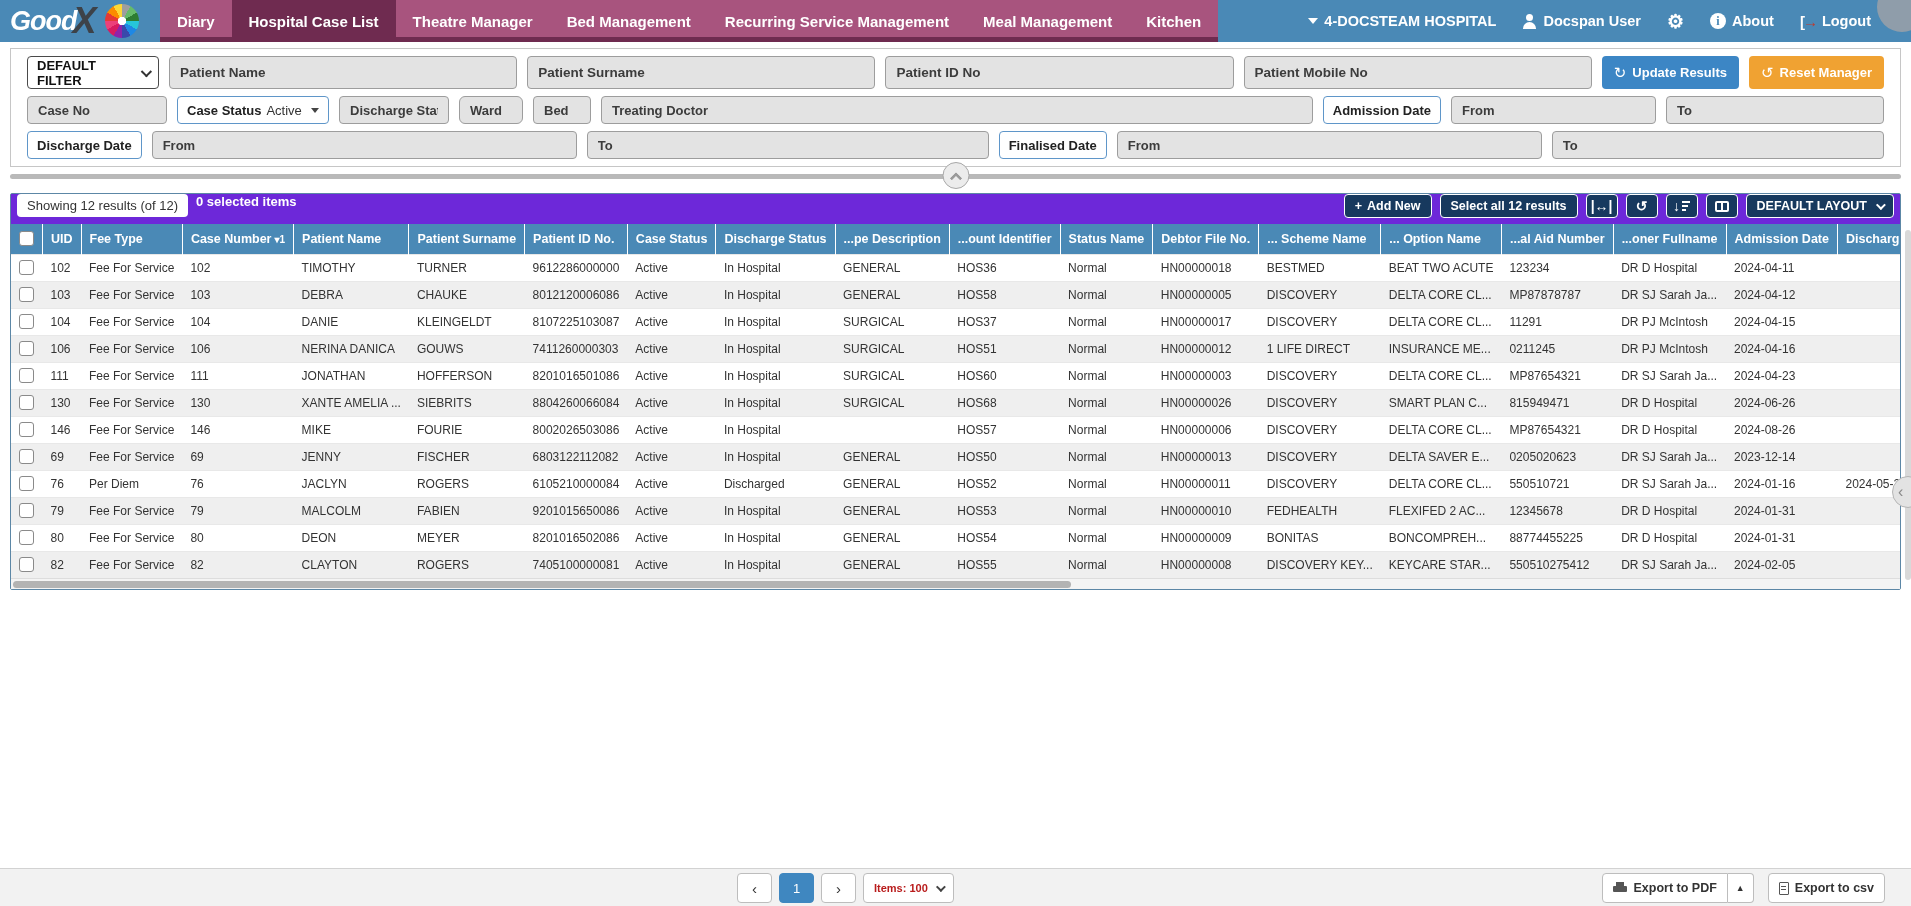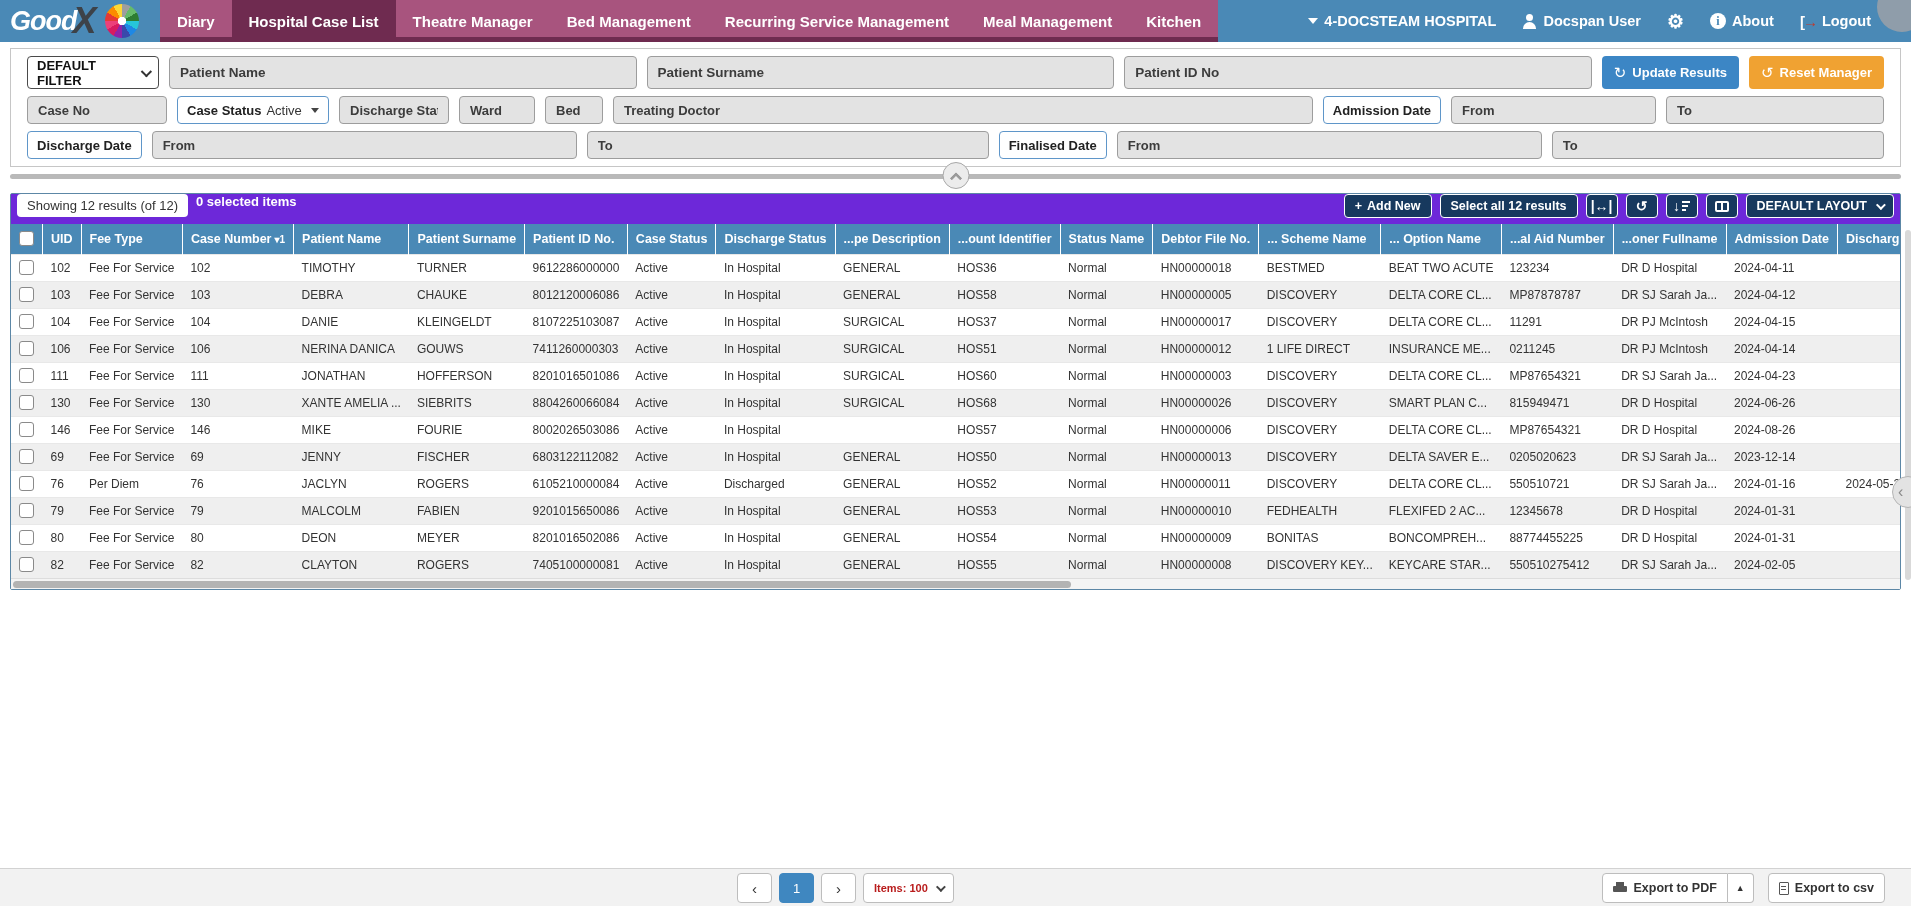--- a/index.html
+++ b/index.html
@@ -42,21 +42,21 @@
   .btn-update { background:#3c86c5; }
   .btn-reset { background:#f0a232; }
   .btn .gicon { font-size:15px; font-weight:400; }
   .case-status { width:152px; background:#fff; border:1px solid #5f96c9; border-radius:4px; height:28px; display:flex; align-items:center; gap:5px; padding:0 9px; font-size:13px; cursor:pointer; }
   .case-status .cs-label { font-weight:700; color:#222; }
   .case-status .cs-value { color:#333; }
   .case-status .tri { width:0; height:0; border-left:4px solid transparent; border-right:4px solid transparent; border-top:5px solid #444; margin-left:auto; }
   .date-label { background:#fff; border:1px solid #5f96c9; border-radius:4px; height:28px; display:flex; align-items:center; padding:0 9px; font-size:13px; font-weight:700; color:#222; white-space:nowrap; }
   .w-caseno { width:140px; }
   .w-dstatus { width:110px; }
-  .w-ward { width:76px; }
+  .w-ward { width:64px;border-radius:6px; }
   .w-bed { width:58px; }
   .w-from2 { width:205px; }
   .w-to2 { width:218px; }
   .w-from3 { width:425px; }
   .w-to3 { width:402px; }
 
   .collapse-row { position:relative; height:16px; margin:2px 10px 0 10px; }
   .collapse-line { position:absolute; top:5px; left:0; right:0; height:5px; background:#b9b9b9; border-radius:3px; }
   .collapse-handle { position:absolute; left:50%; top:-7px; transform:translateX(-50%); width:27px; height:27px; border-radius:50%; background:#ececec; border:1px solid #a8a8a8; display:flex; align-items:center; justify-content:center; cursor:pointer; }
   .chev-up { width:9px; height:9px; border-left:3px solid #9a9a9a; border-top:3px solid #9a9a9a; transform:rotate(45deg) translate(2px,2px); border-radius:1px; }
@@ -156,20 +156,21 @@
 
   <section class="filter-panel">
     <div class="frow frow1">
       <div class="fselect">
         <span>DEFAULT FILTER</span>
         <span class="chev-open"></span>
       </div>
       <input class="finput flex1" placeholder="Patient Name" style="">
       <input class="finput flex1" placeholder="Patient Surname" style="">
       <input class="finput flex1" placeholder="Patient ID No" style="">
+      <input class="finput flex1" placeholder="Patient Mobile No" style="">
       <button class="btn btn-update">
         <span class="gicon">↻</span>
         <span>Update Results</span>
       </button>
       <button class="btn btn-reset">
         <span class="gicon">↺</span>
         <span>Reset Manager</span>
       </button>
     </div>
     <div class="frow frow2">
@@ -368,21 +369,21 @@
               <td>Active</td>
               <td>In Hospital</td>
               <td>SURGICAL</td>
               <td>HOS51</td>
               <td>Normal</td>
               <td>HN00000012</td>
               <td>1 LIFE DIRECT</td>
               <td>INSURANCE ME...</td>
               <td>0211245</td>
               <td>DR PJ McIntosh</td>
-              <td>2024-04-14</td>
+              <td>2024-04-16</td>
               <td></td>
             </tr>
             <tr>
               <td>
                 <div class="cb"></div>
               </td>
               <td>111</td>
               <td>Fee For Service</td>
               <td>111</td>
               <td>JONATHAN</td>

